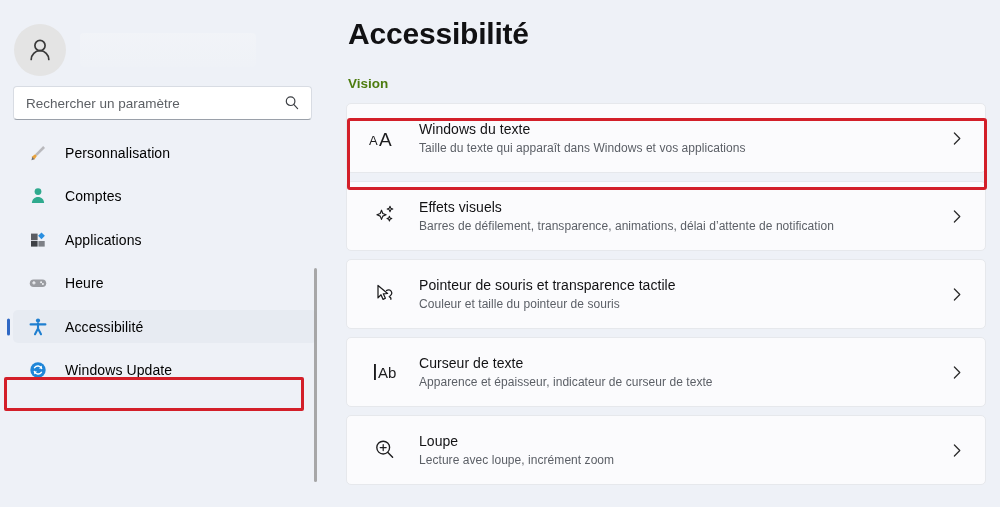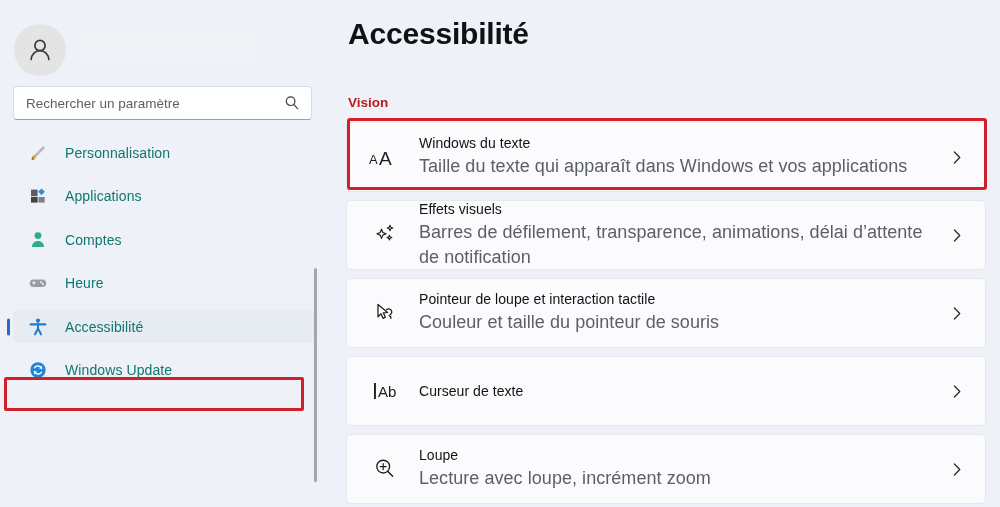--- a/index.html
+++ b/index.html
@@ -128,21 +128,21 @@
     width: 22px;
     height: 22px;
     display: flex;
     align-items: center;
     justify-content: center;
     margin-right: 16px;
   }
 
   .nav-label {
     font-size: 14px;
-    color: #0f766e;
+    color: #000000;
     letter-spacing: .1px;
     white-space: nowrap;
   }
 
   
   .sb-track {
     position: absolute;
     left: 314px;
     top: 268px;
     width: 3px;
@@ -178,22 +178,22 @@
     font-weight: 600;
     letter-spacing: -.2px;
     color: #111113;
     padding-top: 17px;
     padding-left: 2px;
   }
 
   .section-title {
     font-size: 13.5px;
     font-weight: 600;
-    color: #b91c1c;
-    margin-top: 44px;
+    color: #4d7c0f;
+    margin-top: 25px;
     padding-left: 2px;
   }
 
   .cards {
     margin-top: 12px;
     padding-right: 14px;
   }
 
   .card {
     position: relative;
@@ -221,21 +221,21 @@
   .card-text { flex: 1; min-width: 0; }
 
   .card-title {
     font-size: 14px;
     color: #121214;
     line-height: 1.35;
     letter-spacing: .05px;
   }
 
   .card-sub {
-    font-size: 18px;
+    font-size: 12px;
     color: #5b5f66;
     line-height: 1.4;
     margin-top: 1px;
     letter-spacing: .05px;
   }
 
   .card-chev {
     flex: 0 0 20px;
     display: flex;
     align-items: center;
@@ -294,37 +294,37 @@
             <path d="M7.1 11.2l1.8 1.8-2.6 3.6-2.8-2.6z" fill="#e8a33d"></path>
             <path d="M4.3 14.1l2.2 2.1-3.1 1z" fill="#6d6d72"></path>
           </svg>
         </span>
         <span class="nav-label">Personnalisation</span>
       </div>
 
       <div class="nav-item">
         <span class="nav-icon">
           <svg width="20" height="20" viewBox="0 0 20 20">
+            <circle cx="10" cy="5.6" r="3.4" fill="#2faa8e"></circle>
+            <path d="M3.9 17c0-3.4 2.7-6 6.1-6s6.1 2.6 6.1 6z" fill="#2faa8e"></path>
+          </svg>
+        </span>
+        <span class="nav-label">Comptes</span>
+      </div>
+
+      <div class="nav-item">
+        <span class="nav-icon">
+          <svg width="20" height="20" viewBox="0 0 20 20">
             <rect x="3" y="3.6" width="6.6" height="6.6" fill="#5a5d63"></rect>
             <rect x="3" y="11" width="6.6" height="5.6" fill="#3e4146"></rect>
             <rect x="10.4" y="11" width="6.3" height="5.6" fill="#7d8086"></rect>
             <path d="M13.5 2.4l3.4 3.4-3.4 3.4-3.4-3.4z" fill="#2a8fe0"></path>
           </svg>
         </span>
         <span class="nav-label">Applications</span>
-      </div>
-
-      <div class="nav-item">
-        <span class="nav-icon">
-          <svg width="20" height="20" viewBox="0 0 20 20">
-            <circle cx="10" cy="5.6" r="3.4" fill="#2faa8e"></circle>
-            <path d="M3.9 17c0-3.4 2.7-6 6.1-6s6.1 2.6 6.1 6z" fill="#2faa8e"></path>
-          </svg>
-        </span>
-        <span class="nav-label">Comptes</span>
       </div>
 
 
       <div class="nav-item">
         <span class="nav-icon">
           <svg width="20" height="20" viewBox="0 0 20 20">
             <rect x="1.8" y="6.4" width="16.4" height="7.6" rx="3.8" fill="#9a9ca1"></rect>
             <rect x="4.2" y="9.3" width="3.4" height="1.1" rx="0.5" fill="#f2f4f7"></rect>
             <rect x="5.4" y="8.1" width="1.1" height="3.4" rx="0.5" fill="#f2f4f7"></rect>
             <circle cx="13.1" cy="9.3" r="0.95" fill="#f2f4f7"></circle>
@@ -411,39 +411,40 @@
 
       <div class="card">
         <span class="card-icon">
           <svg width="30" height="30" viewBox="0 0 30 30">
             <path d="M8 6.5l0 12.4 3-3.1 2.1 4.6 2.3-1.1-2.1-4.5 4.3-.3z" fill="#ffffff" stroke="#1c1c1e" stroke-width="1.25" stroke-linejoin="round"></path>
             <path d="M16.5 11.6c1.6-1.2 3.6-.9 4.6.5 1 1.5.6 3.5-1 4.7" fill="none" stroke="#1c1c1e" stroke-width="1.2" stroke-linecap="round"></path>
             <path d="M19.2 17.6c1.3.6 2 1.7 1.7 2.8" fill="none" stroke="#1c1c1e" stroke-width="1.2" stroke-linecap="round"></path>
           </svg>
         </span>
         <span class="card-text">
-          <span class="card-title" style="display:block">Pointeur de loupe et interaction tactile</span>
+          <span class="card-title" style="display:block">Pointeur de souris et transparence tactile</span>
           <span class="card-sub" style="display:block">Couleur et taille du pointeur de souris</span>
         </span>
         <span class="card-chev">
           <svg width="13" height="15" viewBox="0 0 13 15">
             <path d="M3.4 2l5.4 5.5-5.4 5.5" fill="none" stroke="#2a2a2a" stroke-width="1.25" stroke-linecap="round" stroke-linejoin="round"></path>
           </svg>
         </span>
       </div>
 
       <div class="card">
         <span class="card-icon">
           <svg width="34" height="26" viewBox="0 0 34 26">
             <rect x="6" y="5" width="1.9" height="16" fill="#1c1c1e"></rect>
             <text x="10" y="19" font-family="Liberation Sans, sans-serif" font-size="15" fill="#1c1c1e">Ab</text>
           </svg>
         </span>
         <span class="card-text">
           <span class="card-title" style="display:block">Curseur de texte</span>
+          <span class="card-sub" style="display:block">Apparence et épaisseur, indicateur de curseur de texte</span>
         </span>
         <span class="card-chev">
           <svg width="13" height="15" viewBox="0 0 13 15">
             <path d="M3.4 2l5.4 5.5-5.4 5.5" fill="none" stroke="#2a2a2a" stroke-width="1.25" stroke-linecap="round" stroke-linejoin="round"></path>
           </svg>
         </span>
       </div>
 
       <div class="card">
         <span class="card-icon">

